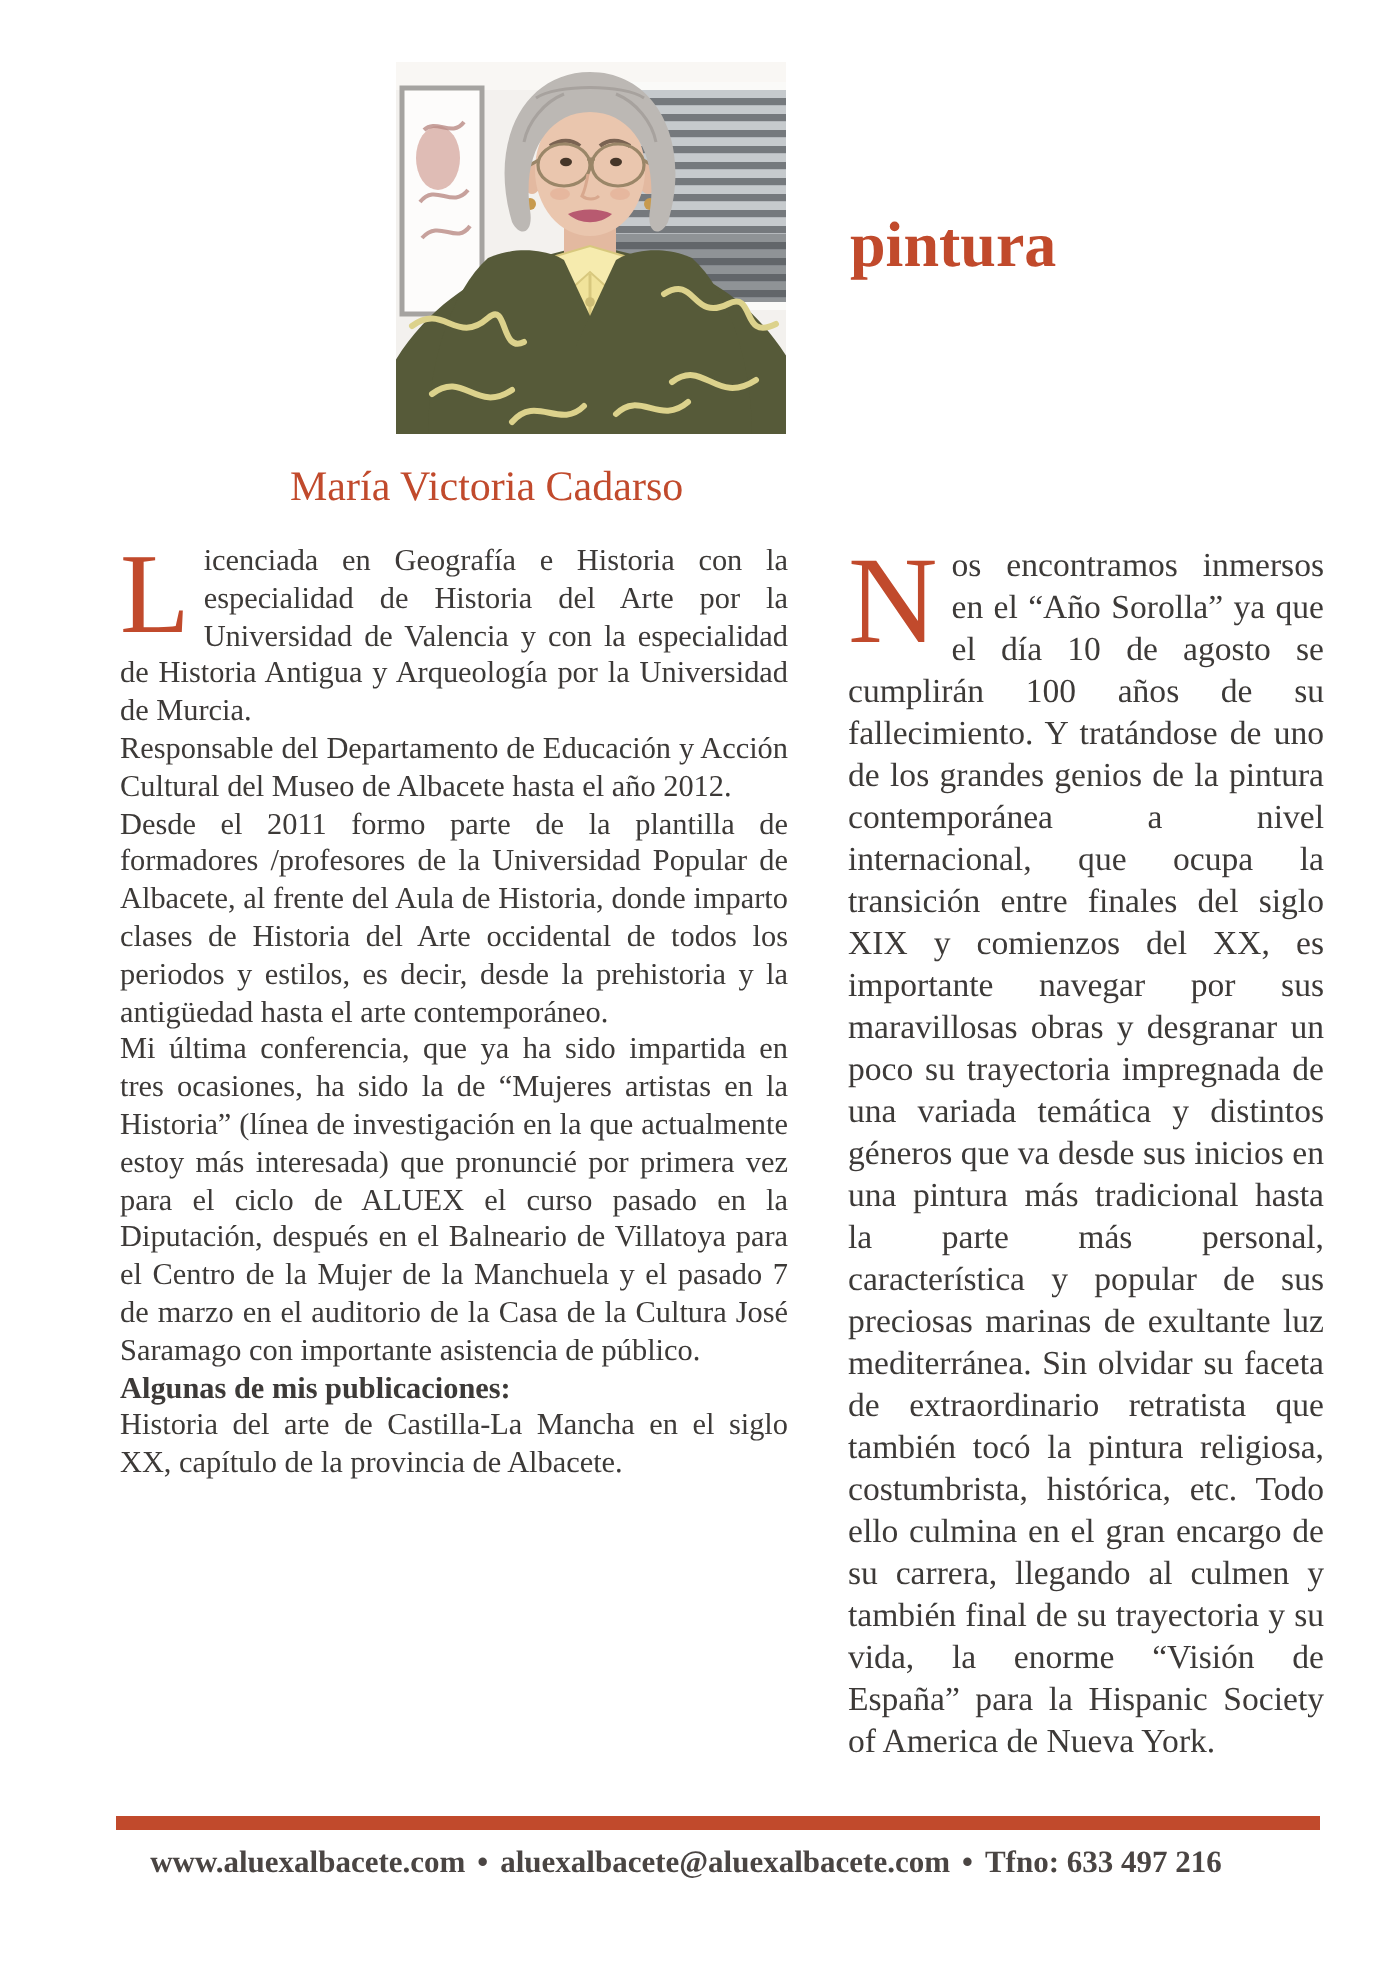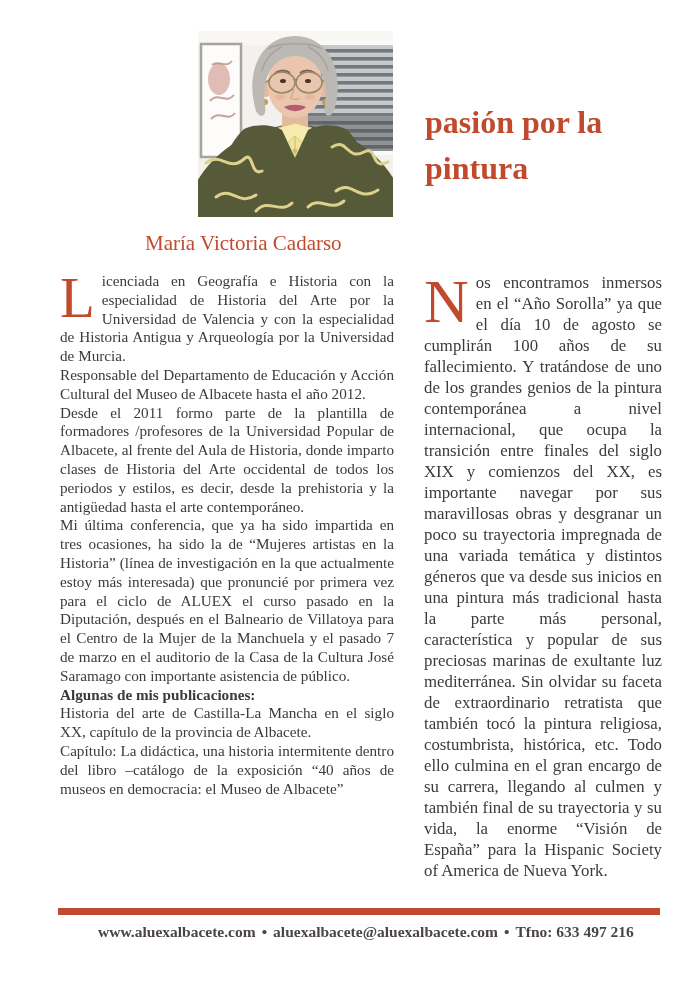--- a/index.html
+++ b/index.html
@@ -61,21 +61,21 @@
   .col-right .dropcap{
     font-size:62px;line-height:51px;
     padding:4px 7px 0 0;
   }
   
   .footer-bar{
     position:absolute;left:58px;top:908px;width:602px;height:7px;
     background:var(--accent);
   }
   .footer-line{
-    position:absolute;left:46px;top:921px;width:640px;
+    position:absolute;left:23px;top:921px;width:640px;
     text-align:center;
     font-size:15.5px;line-height:22px;
     font-weight:bold;
     color:#4a4543;
   }
   .footer-line .sep{padding:0 6px;}
 </style>
 </head>
 <body>
 
@@ -158,32 +158,30 @@
       <path d="M86,76 C92,73 102,73 108,76 C102,81.5 92,81.5 86,76 Z" fill="#b85a70"></path>
 
       <path d="M58,80 C46,40 64,5 97,5 C130,5 148,40 136,80 C132,88 125,86 127,74 C131,46 118,25 97,25 C76,25 63,46 67,74 C69,86 62,88 58,80 Z" fill="#bcb8b4"></path>
       <path d="M70,18 C80,11 114,11 124,18 M64,40 C66,30 74,20 84,16 M130,40 C128,30 120,20 110,16" stroke="#a7a29e" stroke-width="1.5" fill="none"></path>
     </svg>
   </div>
 
   <div class="author-name">María Victoria Cadarso</div>
 
   <h1 class="article-title" style="margin:0;font-size:32px;">
-    <span class="title-line">pasión por la</span>
     <span class="title-line">pintura</span>
   </h1>
 
   <div class="col col-left">
     <p><span class="dropcap">L</span><span>icenciada en Geografía e Historia con la especialidad de Historia del Arte por la Universidad de Valencia y con la especialidad de Historia Antigua y Arqueología por la Universidad de Murcia.</span></p>
     <p>Responsable del Departamento de Educación y Acción Cultural del Museo de Albacete hasta el año 2012.</p>
     <p>Desde el 2011 formo parte de la plantilla de formadores /profesores de la Universidad Popular de Albacete, al frente del Aula de Historia, donde imparto clases de Historia del Arte occidental de todos los periodos y estilos, es decir, desde la prehistoria y la antigüedad hasta el arte contemporáneo.</p>
     <p>Mi última conferencia, que ya ha sido impartida en tres ocasiones, ha sido la de “Mujeres artistas en la Historia” (línea de investigación en la que actualmente estoy más interesada) que pronuncié por primera vez para el ciclo de ALUEX el curso pasado en la Diputación, después en el Balneario de Villatoya para el Centro de la Mujer de la Manchuela y el pasado 7 de marzo en el auditorio de la Casa de la Cultura José Saramago con importante asistencia de público.</p>
     <p class="pub-heading">Algunas de mis publicaciones:</p>
     <p>Historia del arte de Castilla-La Mancha en el siglo XX, capítulo de la provincia de Albacete.</p>
-    <p>Capítulo: La didáctica, una historia intermitente dentro del libro –catálogo de la exposición “40 años de museos en democracia: el Museo de Albacete”</p>
   </div>
 
   <div class="col col-right">
     <p><span class="dropcap">N</span><span>os encontramos inmersos en el “Año Sorolla” ya que el día 10 de agosto se cumplirán 100 años de su fallecimiento. Y tratándose de uno de los grandes genios de la pintura contemporánea a nivel internacional, que ocupa la transición entre finales del siglo XIX y comienzos del XX, es importante navegar por sus maravillosas obras y desgranar un poco su trayectoria impregnada de una variada temática y distintos géneros que va desde sus inicios en una pintura más tradicional hasta la parte más personal, característica y popular de sus preciosas marinas de exultante luz mediterránea. Sin olvidar su faceta de extraordinario retratista que también tocó la pintura religiosa, costumbrista, histórica, etc. Todo ello culmina en el gran encargo de su carrera, llegando al culmen y también final de su trayectoria y su vida, la enorme “Visión de España” para la Hispanic Society of America de Nueva York.</span></p>
   </div>
 
   <div class="footer-bar"></div>
   <div class="footer-line">
     <span>www.aluexalbacete.com</span><span class="sep">•</span><span>aluexalbacete@aluexalbacete.com</span><span class="sep">•</span><span>Tfno: 633 497 216</span>
   </div>

